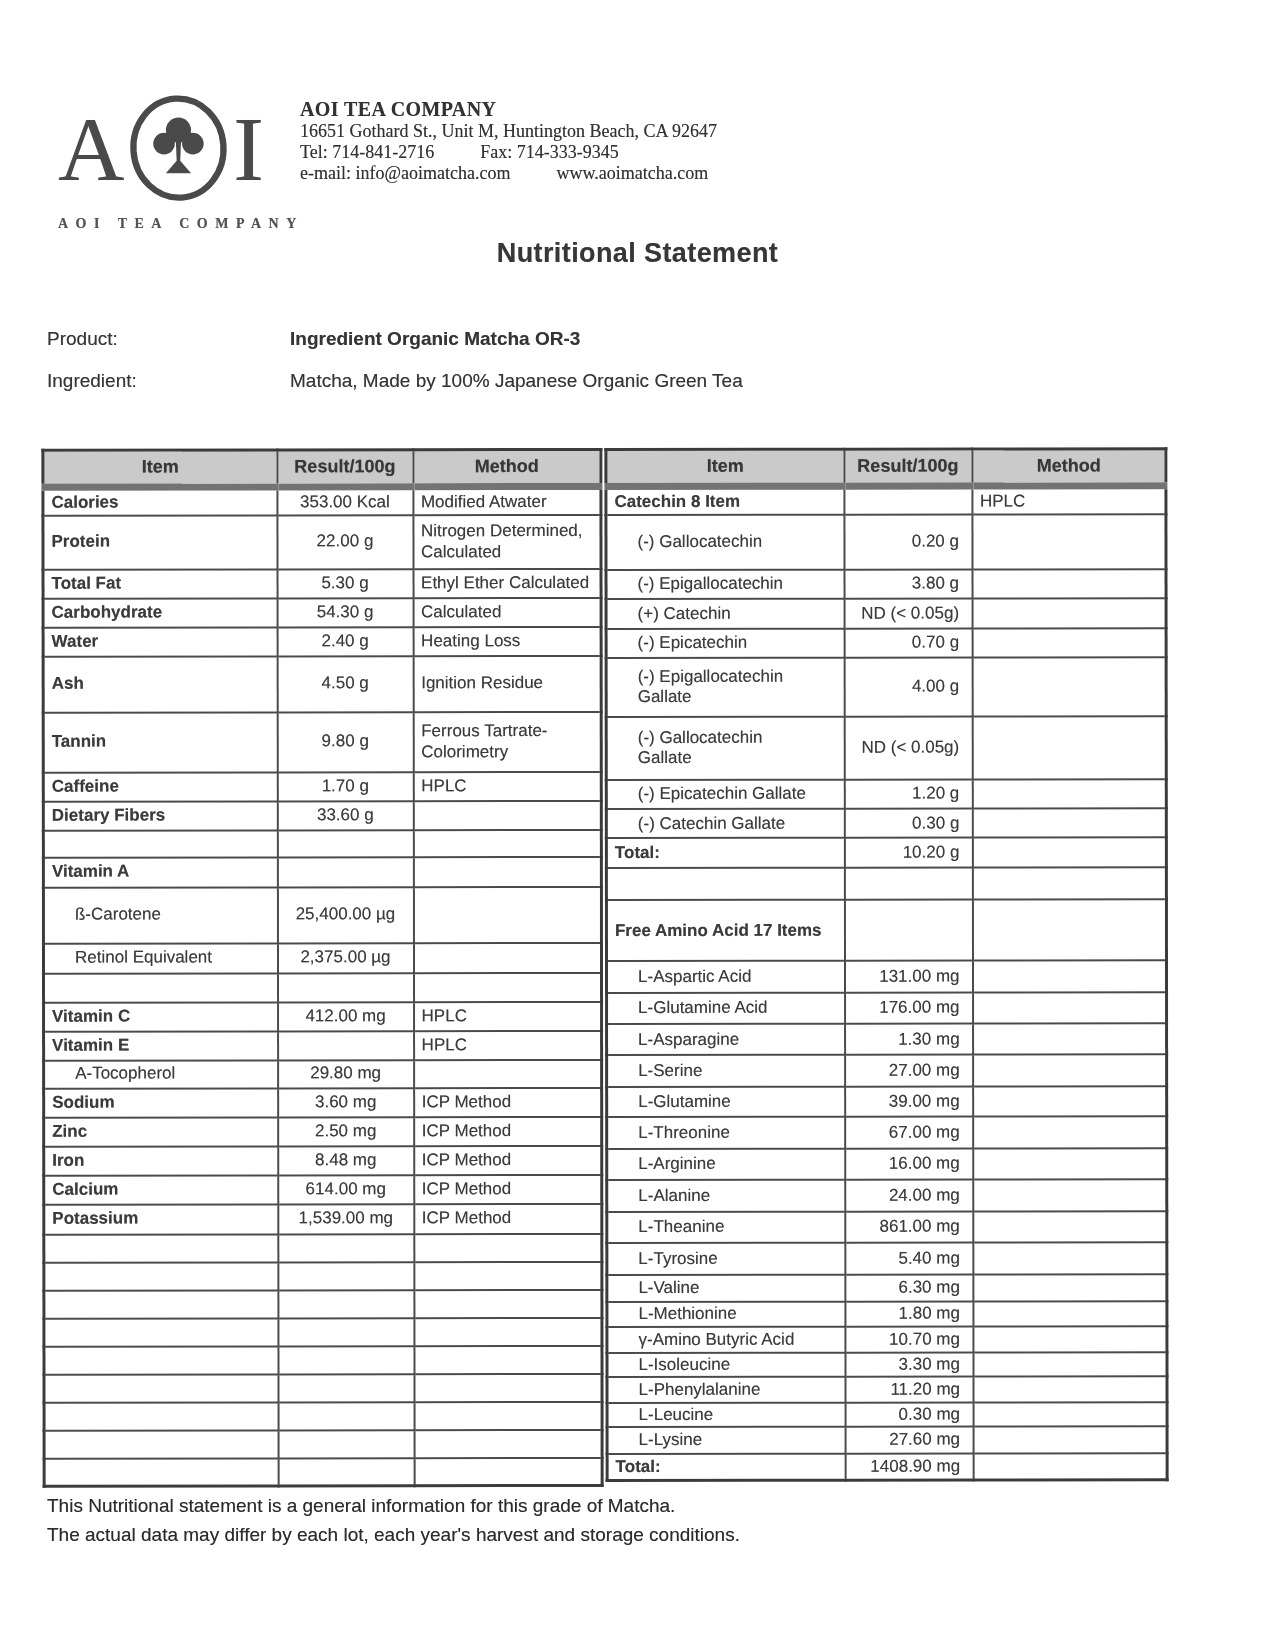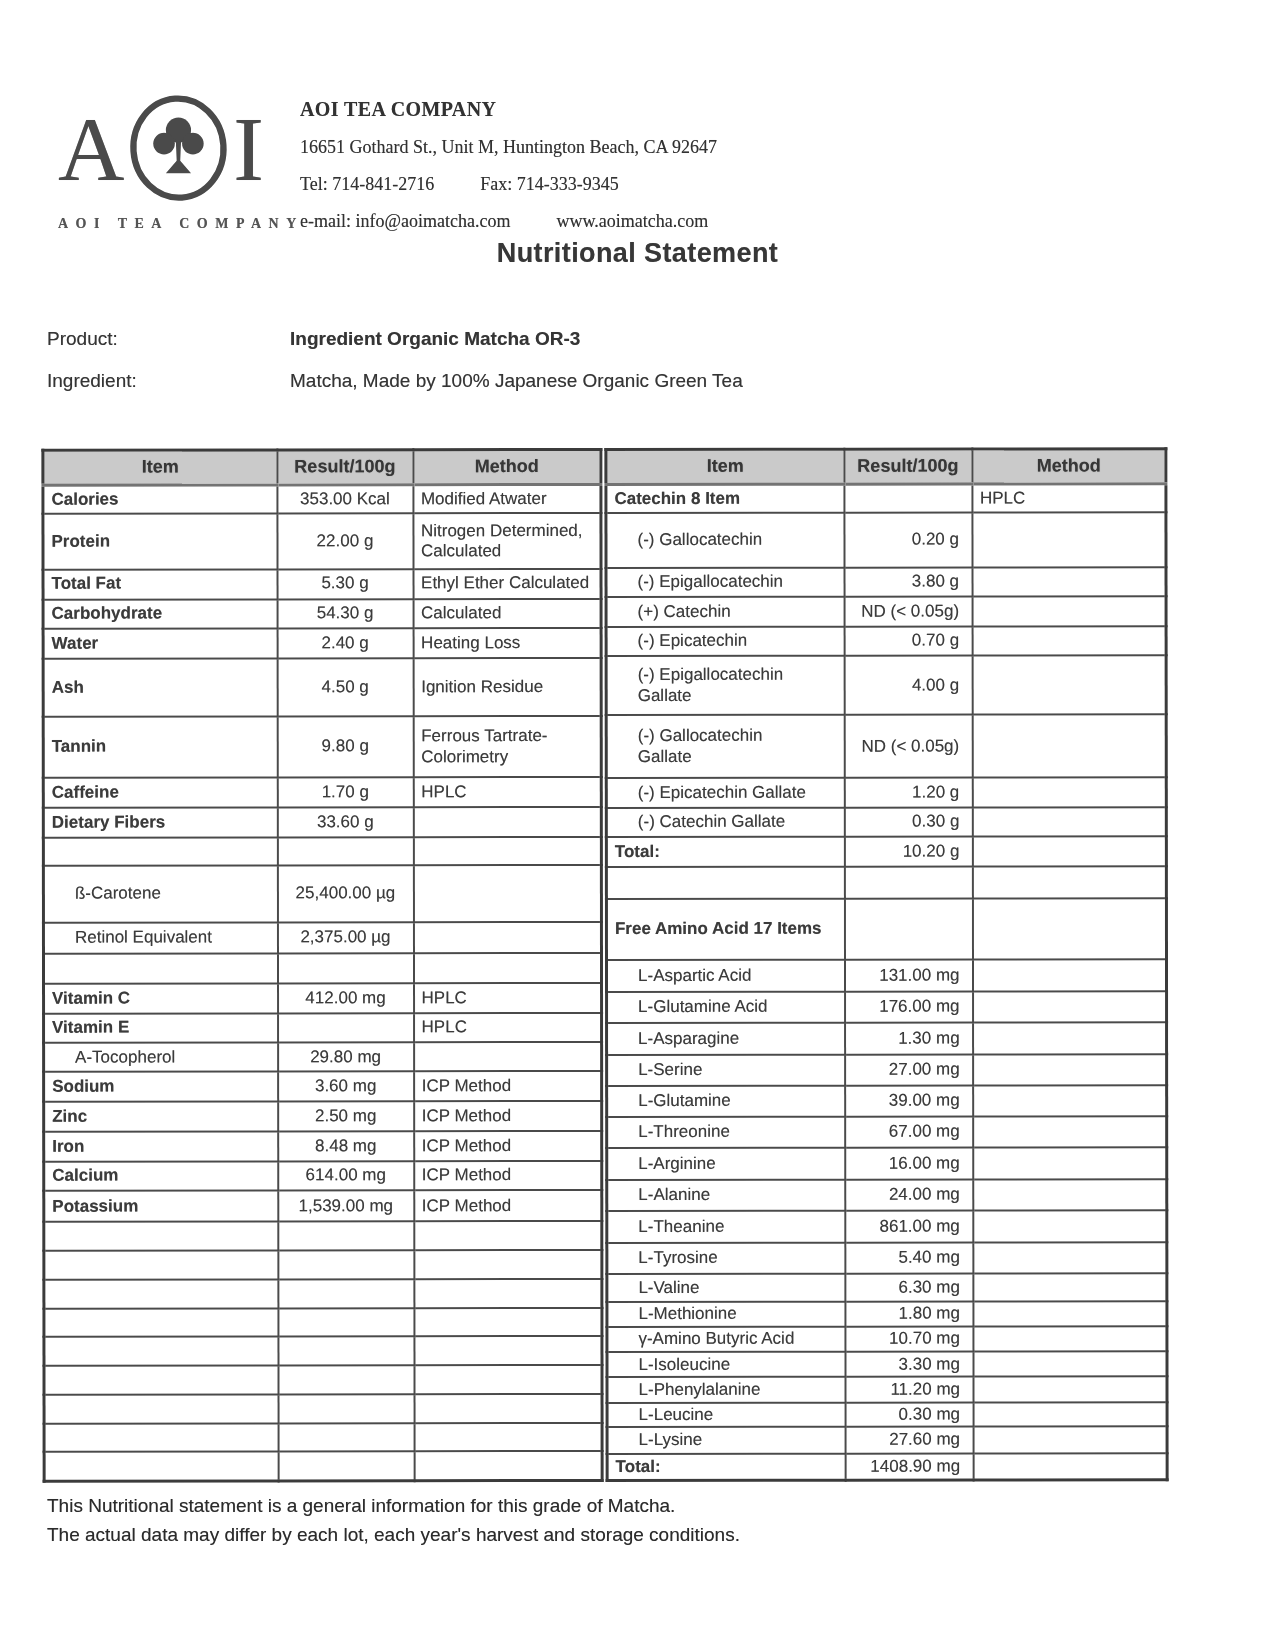--- a/index.html
+++ b/index.html
@@ -16,21 +16,21 @@
   .logo-row { display:flex; align-items:center; justify-content:center; gap:4px;
               font-family:"Liberation Serif", serif; }
   .logo-letter { font-size:92px; line-height:1; color:#4c4c4c; }
   .logo-o { width:112px; height:118px; }
   .logo-caption { margin-top:8px; font-family:"Liberation Serif", serif;
                   font-size:14px; font-weight:bold; letter-spacing:7.5px; color:#565656; white-space:nowrap; }
 
   
   .company { position:absolute; left:300px; top:98px; font-family:"Liberation Serif", serif; color:#353535; }
   .company .name { font-size:20px; font-weight:bold; letter-spacing:.4px; }
-  .company .line { font-size:18px; margin-top:16px; }
+  .company .line { font-size:18px; margin-top:0; }
   .company .gap { display:inline-block; width:46px; }
 
   
   .title { position:absolute; left:0; right:0; top:238px; text-align:center;
            font-size:27px; font-weight:bold; color:#3a3a3a; letter-spacing:.4px; }
   .meta-row { position:absolute; left:47px; width:1000px; font-size:19px; color:#383838; }
   .meta-row .lbl { display:inline-block; width:243px; }
   .meta-row.product { top:328px; }
   .meta-row.product .val { font-weight:bold; }
   .meta-row.ingredient { top:370px; }
@@ -38,21 +38,21 @@
   
   .table-wrap { position:absolute; left:42px; top:448px; width:1120px; height:1034px;
                 display:flex; gap:2px; transform:rotate(-0.07deg); }
   table { border-collapse:collapse; table-layout:fixed; height:1034px;
           border:3px solid #3e3e3e; }
   .t-left  { width:558px; }
   .t-right { width:560px; }
   th, td { border:2px solid #4c4c4c; padding:1px 7px; font-size:17px; line-height:1.2;
            color:#3e3e3e; overflow:hidden; vertical-align:middle; }
   th { background:#c7c7c7; height:30px; font-size:18px; font-weight:bold;
-       border-bottom:3px solid #737373; color:#3a3a3a; }
+       border-bottom:7px solid #737373; color:#3a3a3a; }
   td.item { text-align:left; white-space:pre-line; }
   td.item.b { font-weight:bold; }
   td.item.ind { padding-left:30px; }
   td.res { text-align:center; white-space:nowrap; }
   .t-right td.res { text-align:right; padding-right:12px; }
   td.mth { text-align:left; white-space:pre-line; }
 
   
   .footer { position:absolute; left:47px; top:1492px; font-size:19px; color:#2e2e2e; line-height:1.5; }
 </style>
@@ -155,20 +155,25 @@
             <td class="res">1.70 g</td>
             <td class="mth">HPLC</td>
           </tr>
           <tr style="height: 29px;">
             <td class="item b">Dietary Fibers</td>
             <td class="res">33.60 g</td>
             <td class="mth"></td>
           </tr>
           <tr style="height: 27px;">
             <td class="item"></td>
+            <td class="res"></td>
+            <td class="mth"></td>
+          </tr>
+          <tr style="height: 30px;">
+            <td class="item b">Vitamin A</td>
             <td class="res"></td>
             <td class="mth"></td>
           </tr>
           <tr style="height: 56px;">
             <td class="item ind">ß-Carotene</td>
             <td class="res">25,400.00 µg</td>
             <td class="mth"></td>
           </tr>
           <tr style="height: 30px;">
             <td class="item ind">Retinol Equivalent</td>

